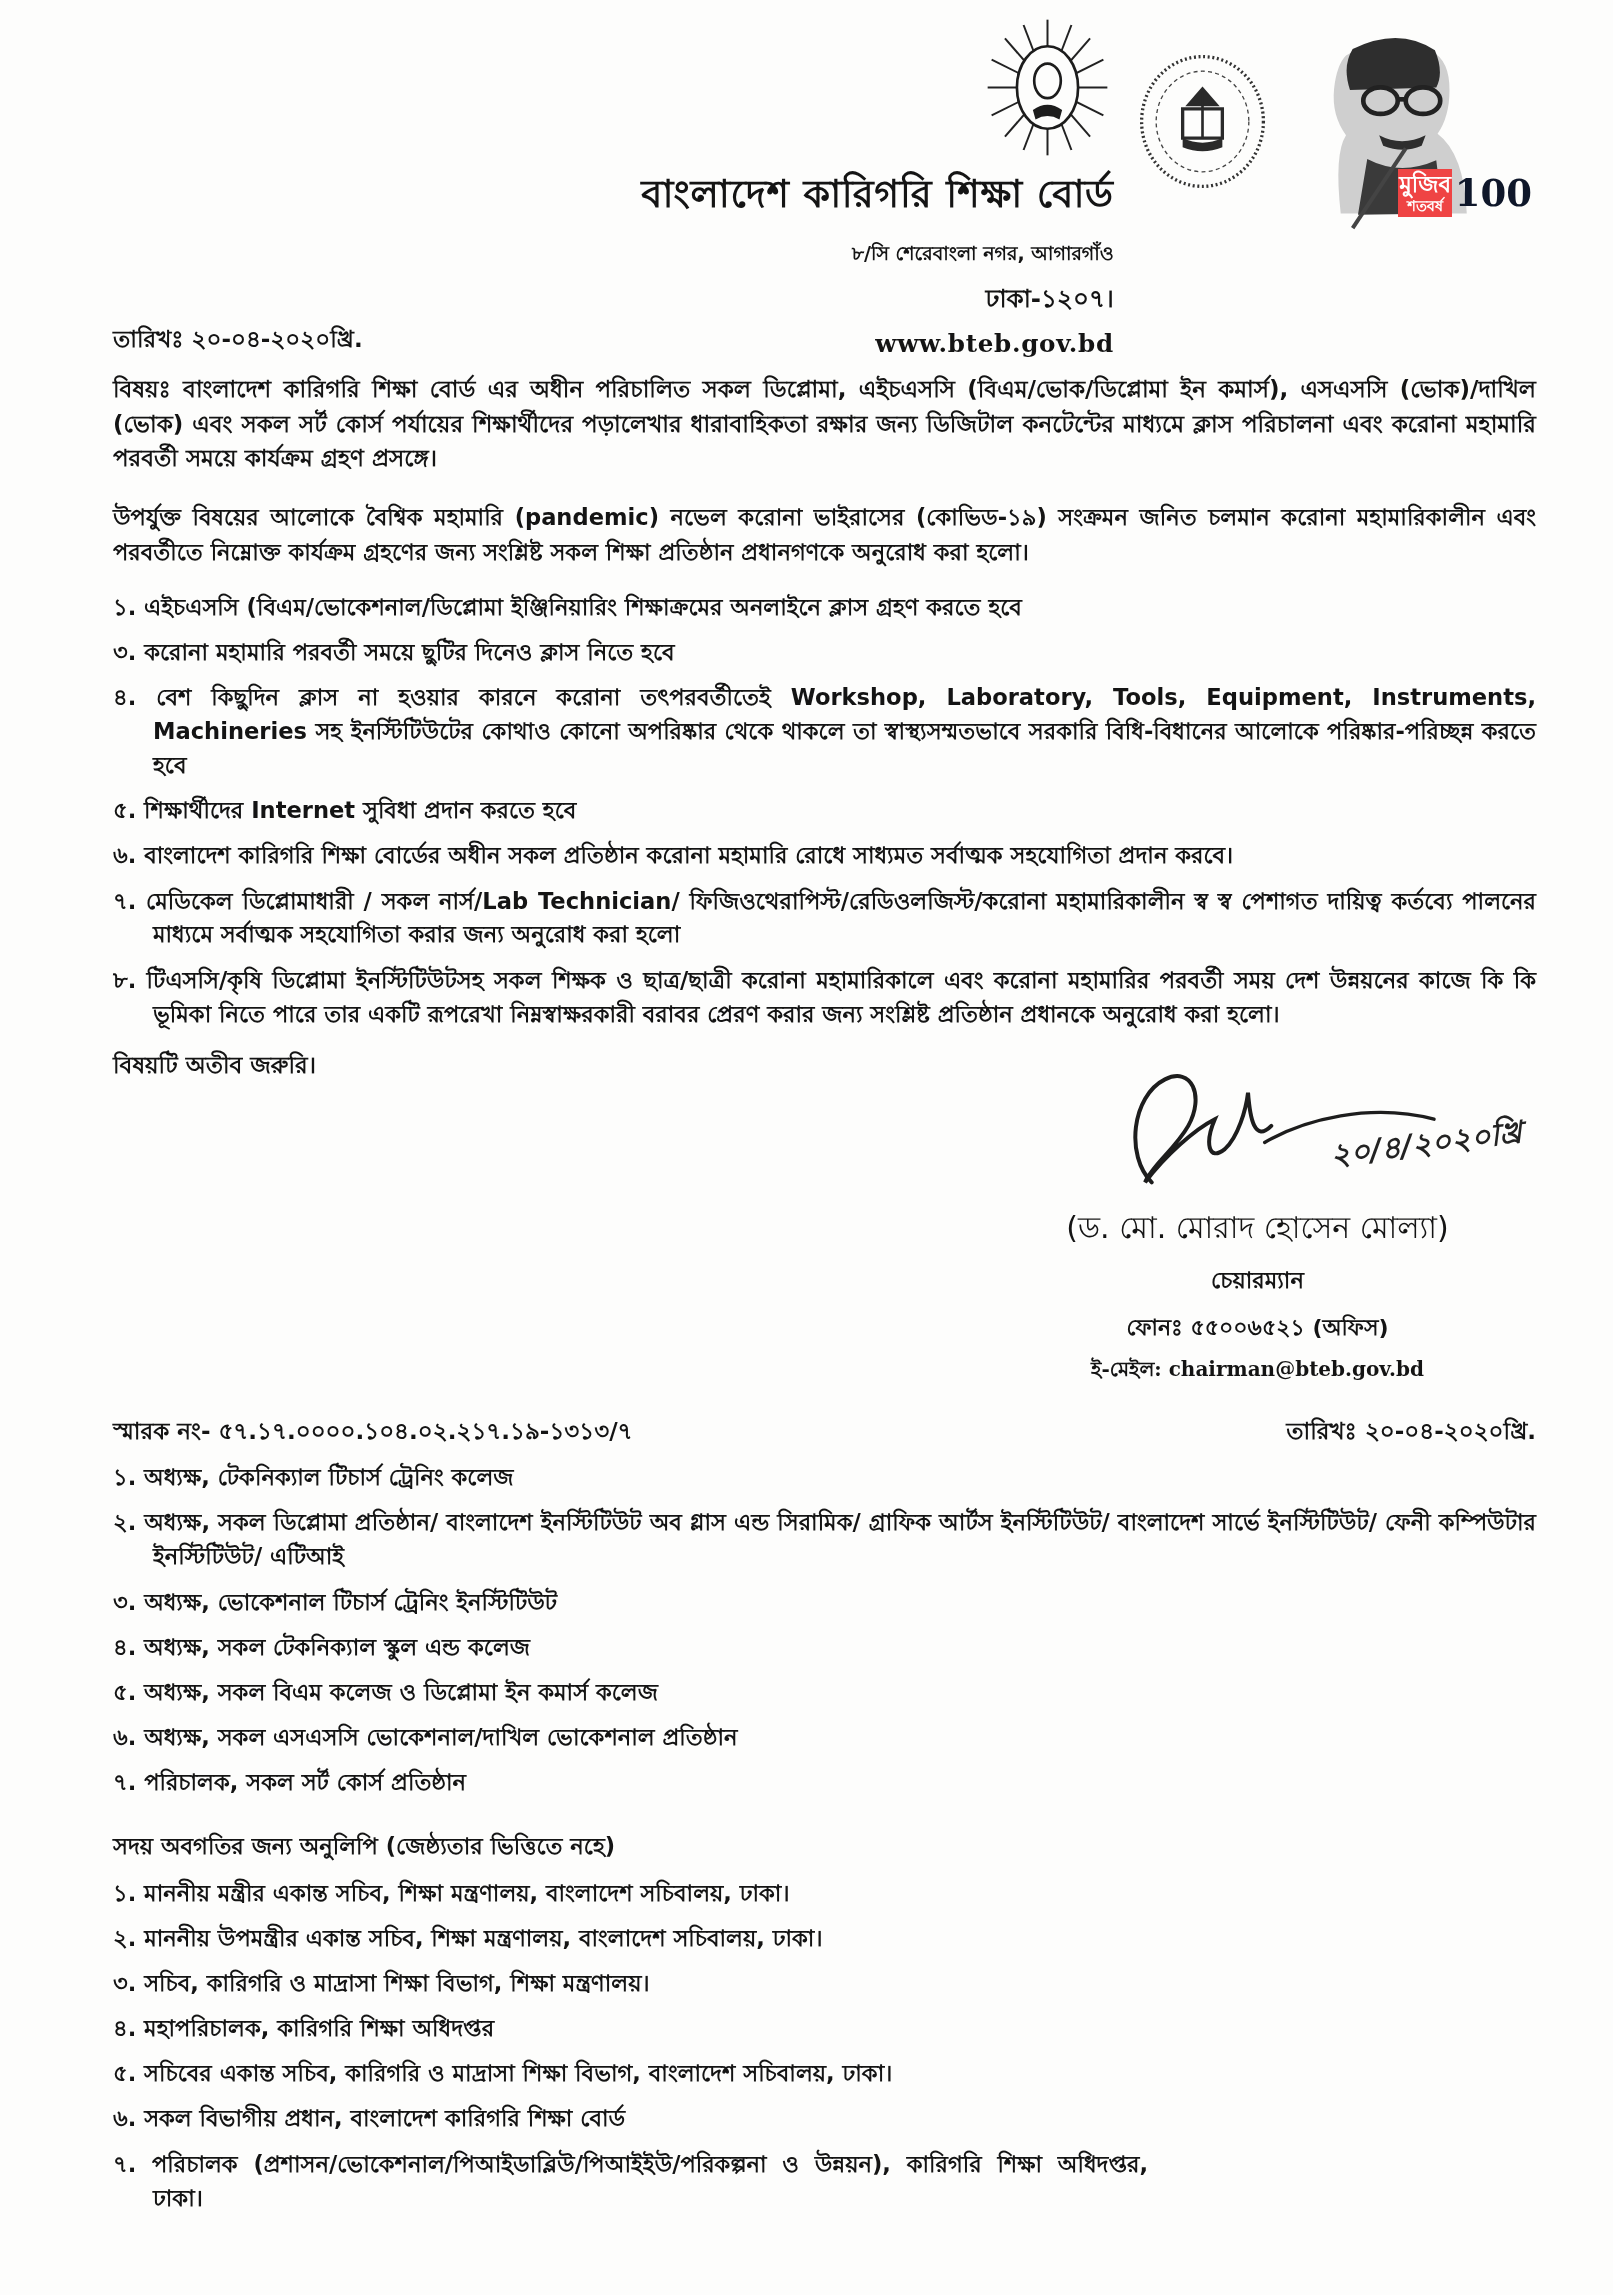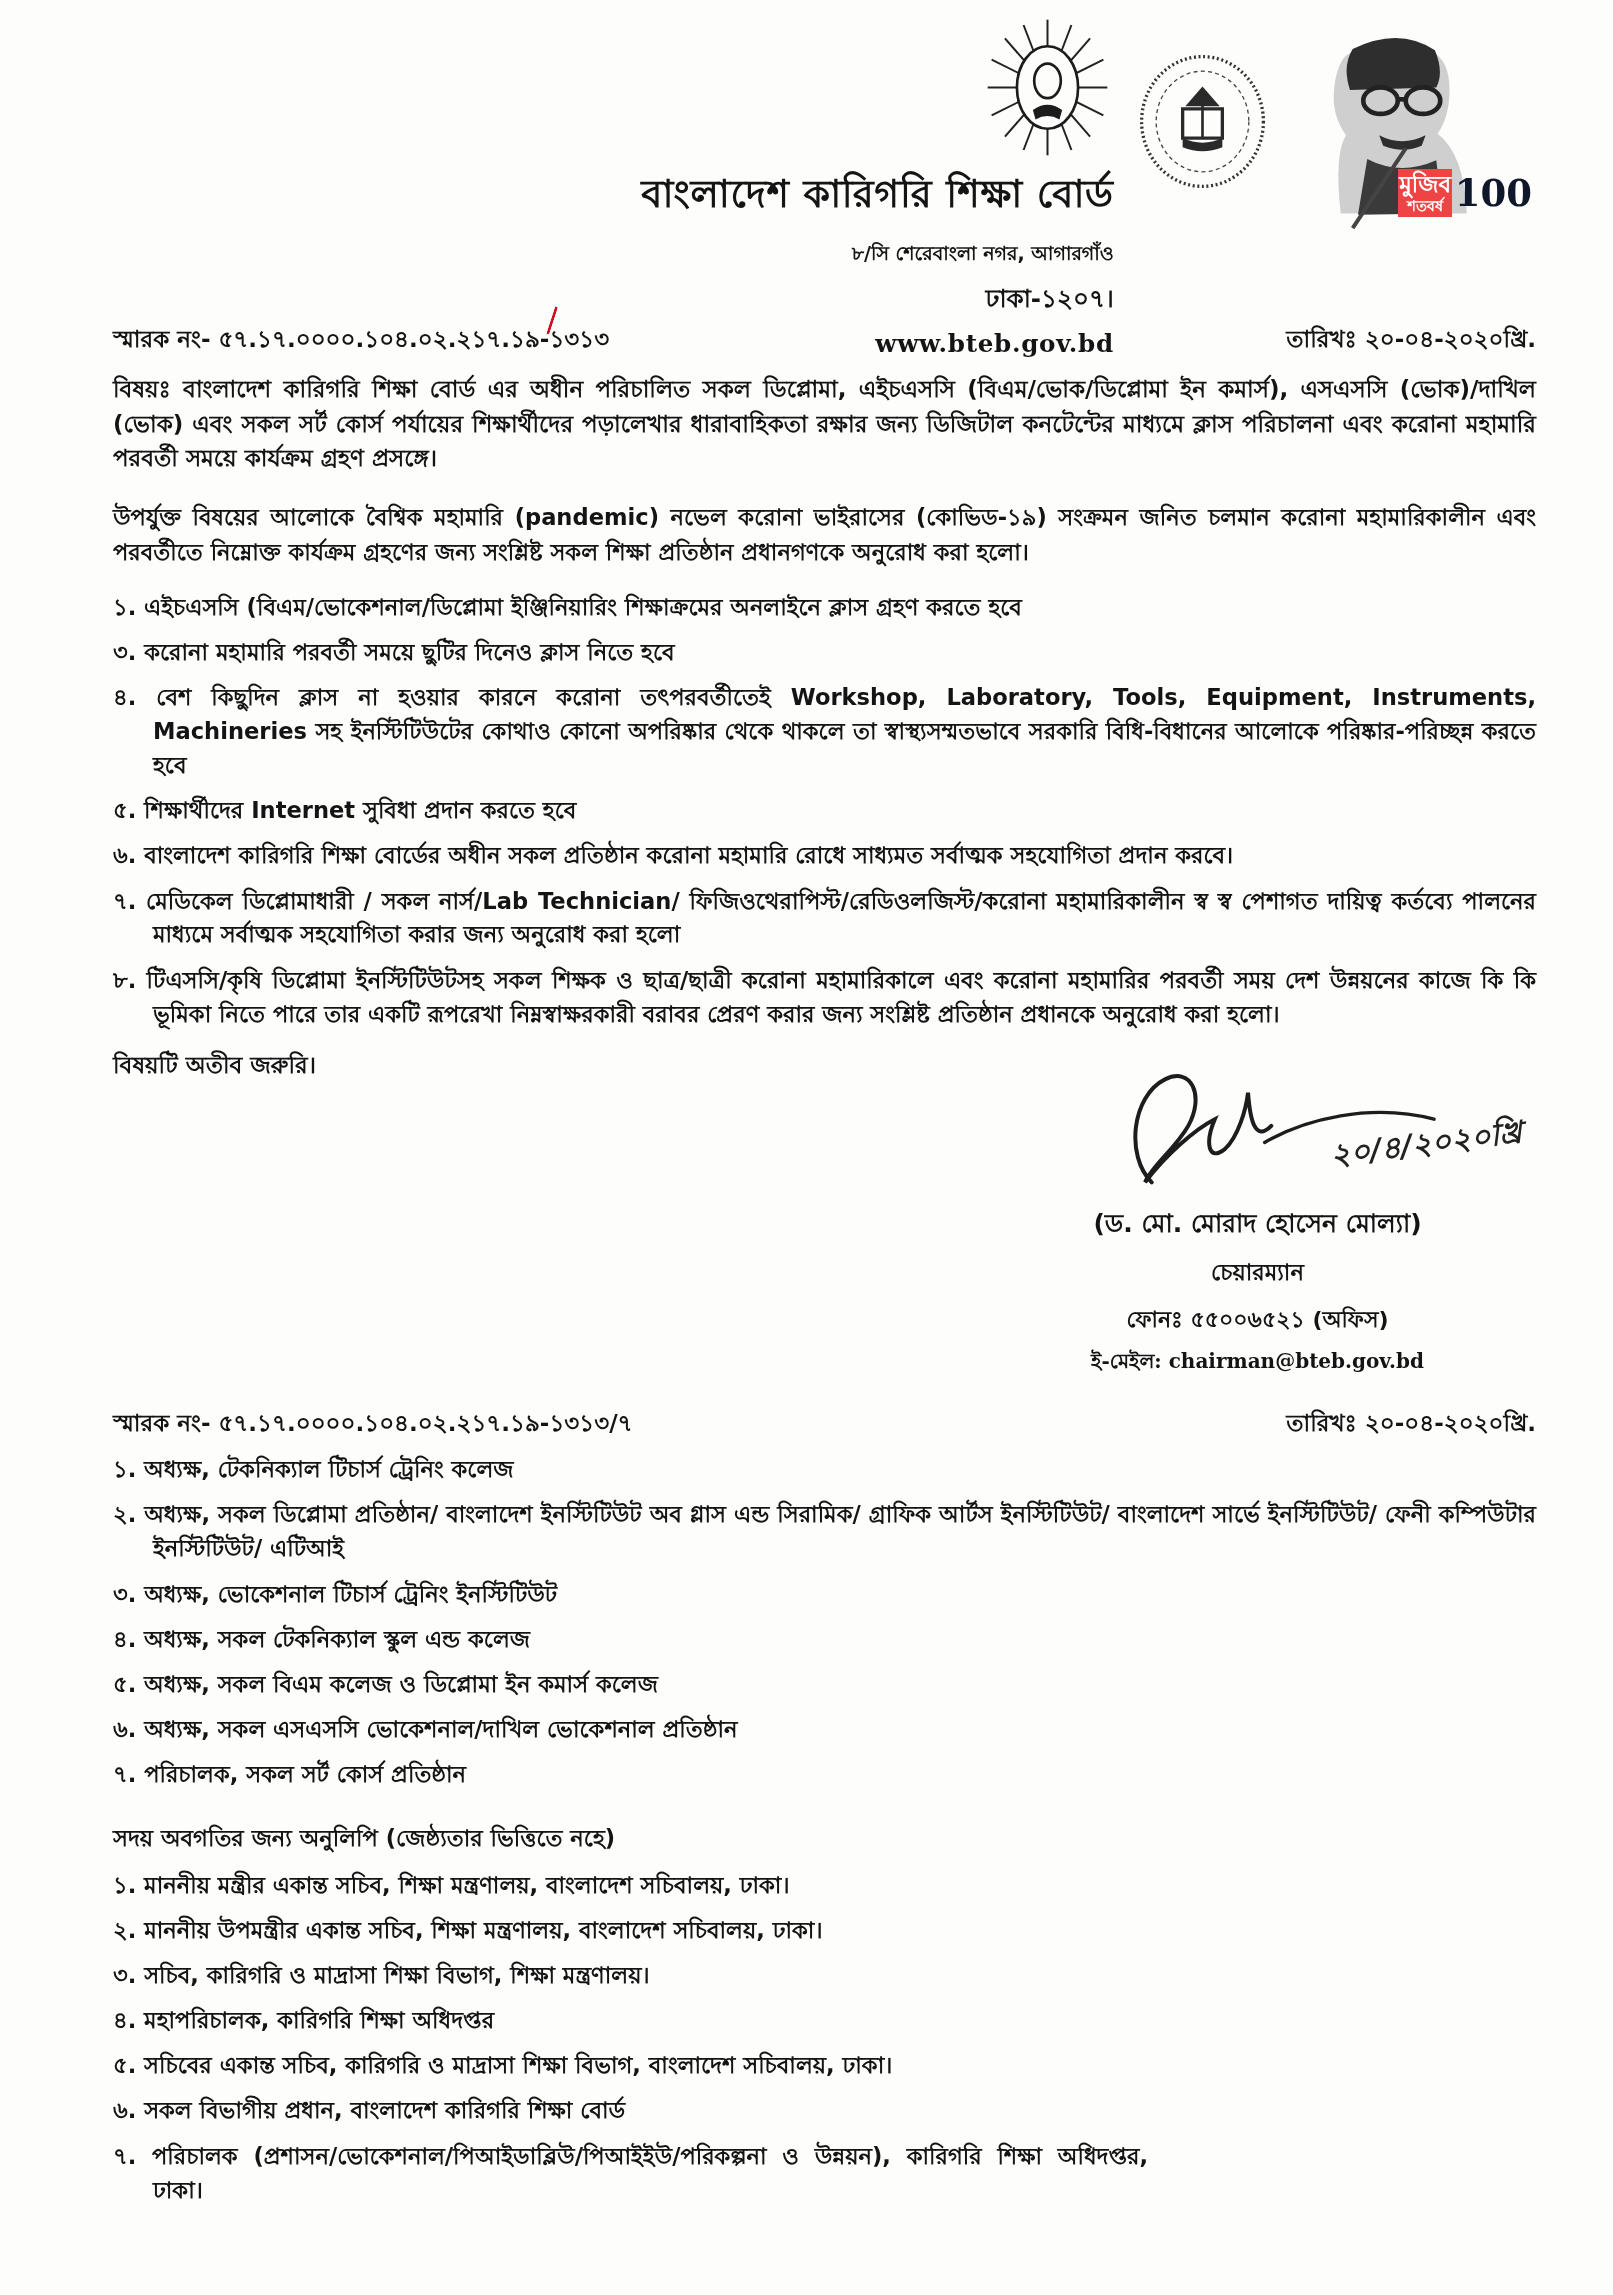--- a/index.html
+++ b/index.html
@@ -29,21 +29,21 @@
   .red-tick{position:absolute;left:425px;top:-17px;width:13.3px;height:29px;border-right:3.3px solid #cc1122;transform:rotate(18deg);border-radius:2px;}
   
   .subject{font-size:23px;font-weight:800;line-height:1.5;margin-top:12px;text-align:justify;}
   .para{font-size:22.6px;font-weight:700;line-height:1.55;margin-top:24px;text-align:justify;}
   .list{margin-top:21px;}
   .list-item{font-size:22.6px;font-weight:700;line-height:1.5;padding-left:40px;text-indent:-40px;margin-bottom:11.3px;text-align:justify;}
   .urgent{font-size:23px;font-weight:800;margin-top:16px;}
   
   .chairman-block{width:557px;margin-left:auto;text-align:center;margin-top:-30.5px;position:relative;}
   .hand-date{position:absolute;right:13.3px;top:64px;font-size:30.5px;font-weight:700;font-style:italic;transform:rotate(-7deg);font-family:"DejaVu Serif",serif;color:#222;}
-  .sign-name{font-size:25px;font-weight:700;margin-top:-5.3px;}
+  .sign-name{font-size:30px;font-weight:400;margin-top:-5.3px;}
   .sign-role{font-size:22.6px;font-weight:800;margin-top:8px;}
   .sign-phone{font-size:22px;font-weight:800;margin-top:9.3px;}
   .sign-email{font-size:20px;font-weight:700;margin-top:6.6px;font-family:"DejaVu Serif",serif;}
   .dist-heading{font-size:22.6px;font-weight:800;margin-top:8px;}
   .cc-wrap{position:relative;margin-top:29px;}
   .cc-list{width:1035px;}
   .sig-svg{display:block;}
 </style>
 </head>
 <body>
@@ -109,24 +109,20 @@
         <div class="mujib-badge-black">
           <span class="b1">মুজিব</span>
           <span class="b2">শতবর্ষ</span>
         </div>
         <div class="mujib-badge-100">100</div>
       </div>
     </div>
   </div>
 
   <div class="memo-row">
-    <div class="memo-left">
-      <span>স্মারক নং- ৫৭.১৭.০০০০.১০৪.০২.২১৭.১৯-১৩১৩</span>
-      <span class="red-tick"></span>
-    </div>
     <div>তারিখঃ ২০-০৪-২০২০খ্রি.</div>
   </div>
 
   <div class="subject">বিষয়ঃ বাংলাদেশ কারিগরি শিক্ষা বোর্ড এর অধীন পরিচালিত সকল ডিপ্লোমা, এইচএসসি (বিএম/ভোক/ডিপ্লোমা ইন কমার্স), এসএসসি (ভোক)/দাখিল (ভোক) এবং সকল সর্ট কোর্স পর্যায়ের শিক্ষার্থীদের পড়ালেখার ধারাবাহিকতা রক্ষার জন্য ডিজিটাল কনটেন্টের মাধ্যমে ক্লাস পরিচালনা এবং করোনা মহামারি পরবর্তী সময়ে কার্যক্রম গ্রহণ প্রসঙ্গে।</div>
 
   <div class="para">উপর্যুক্ত বিষয়ের আলোকে বৈশ্বিক মহামারি (pandemic) নভেল করোনা ভাইরাসের (কোভিড-১৯) সংক্রমন জনিত চলমান করোনা মহামারিকালীন এবং পরবর্তীতে নিম্নোক্ত কার্যক্রম গ্রহণের জন্য সংশ্লিষ্ট সকল শিক্ষা প্রতিষ্ঠান প্রধানগণকে অনুরোধ করা হলো।</div>
 
   <div class="list">
     <div class="list-item">১. এইচএসসি (বিএম/ভোকেশনাল/ডিপ্লোমা ইঞ্জিনিয়ারিং শিক্ষাক্রমের অনলাইনে ক্লাস গ্রহণ করতে হবে</div>
     <div class="list-item">৩. করোনা মহামারি পরবর্তী সময়ে ছুটির দিনেও ক্লাস নিতে হবে</div>

